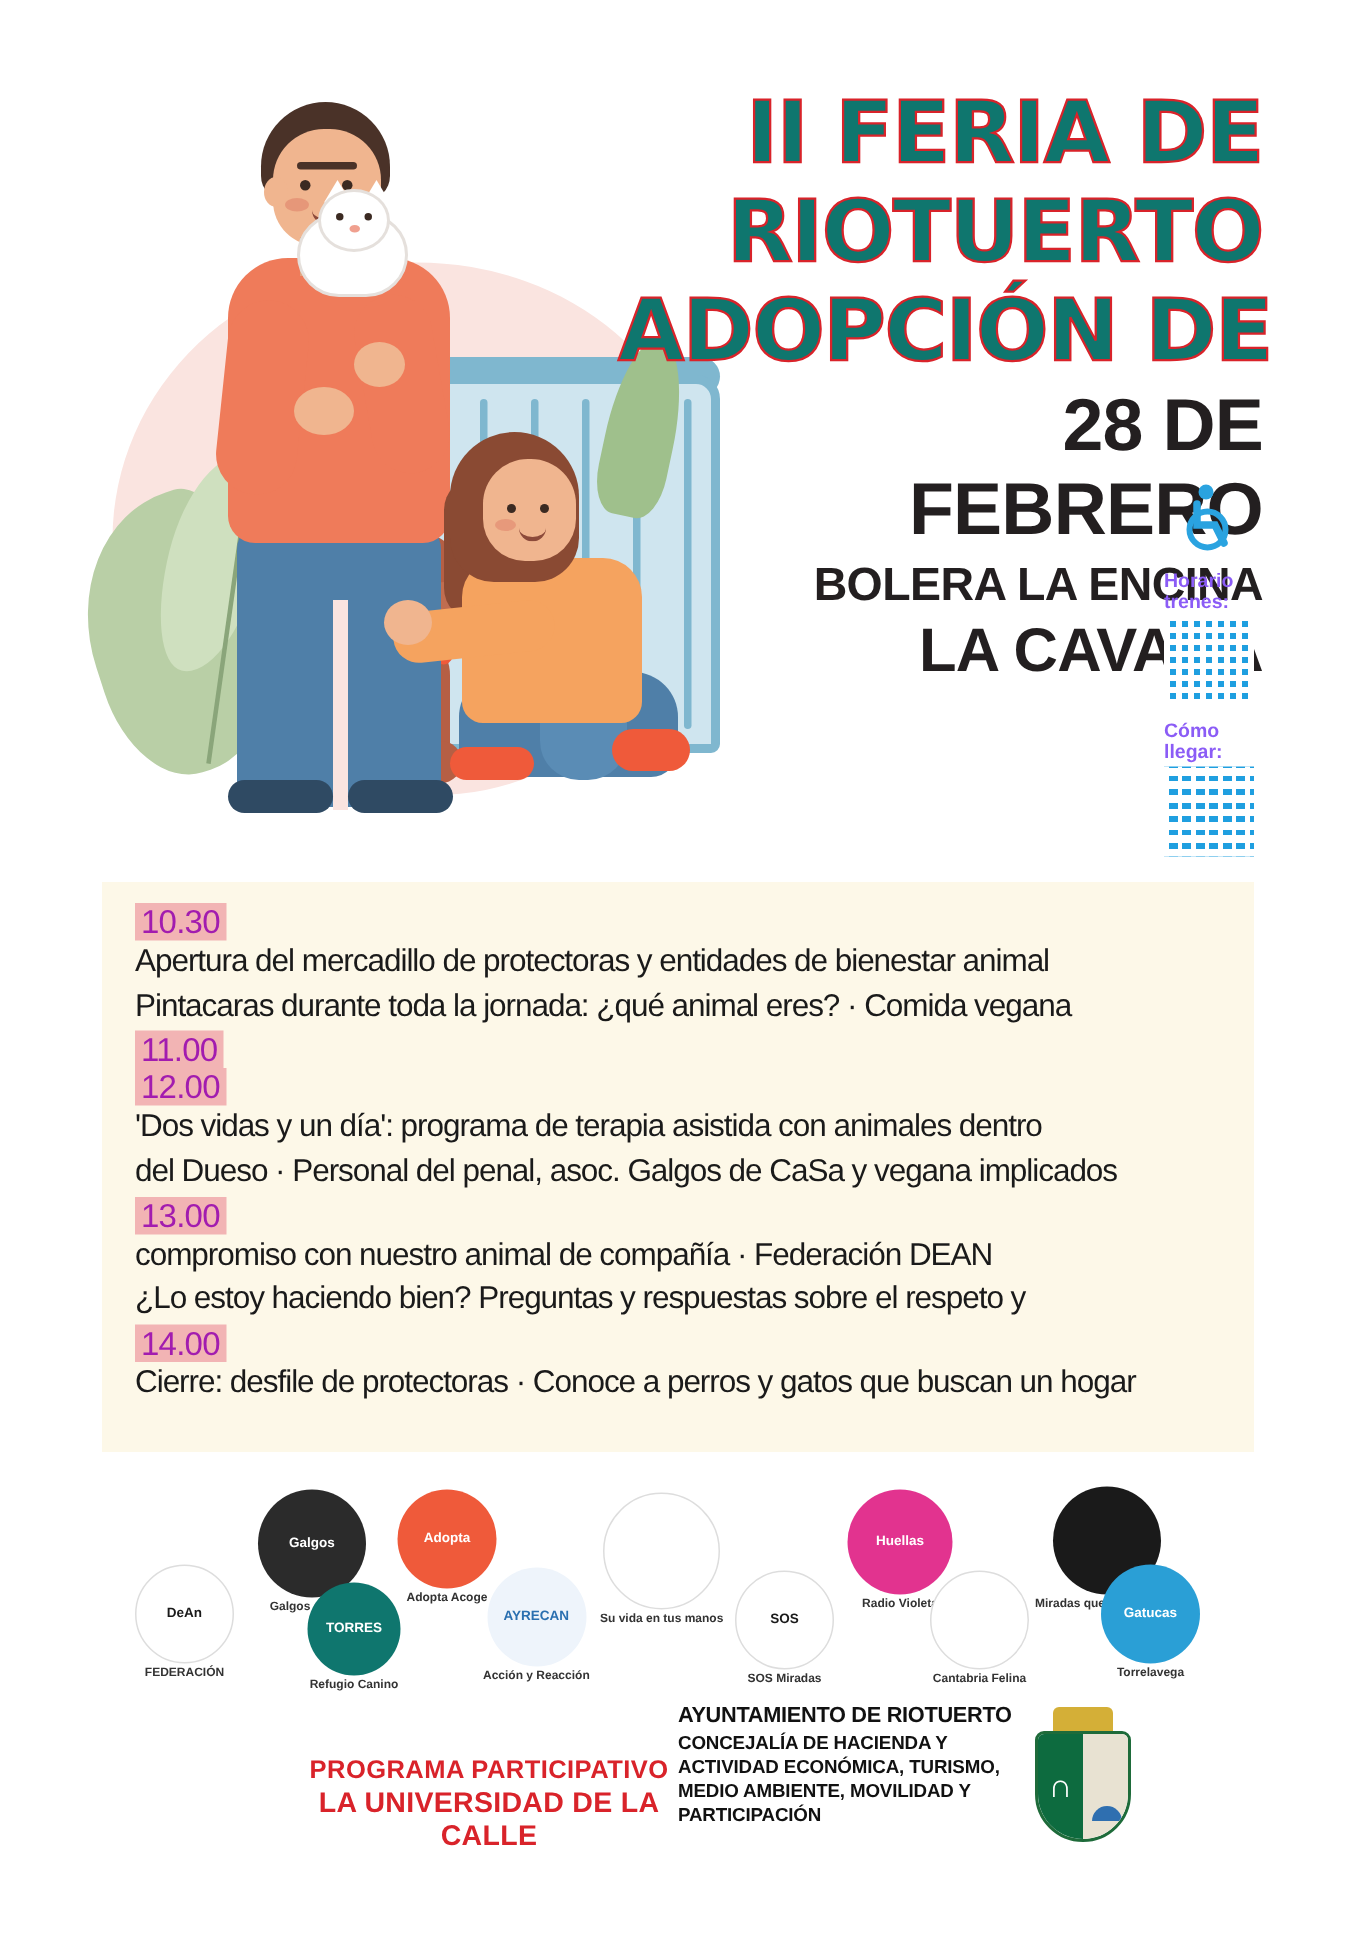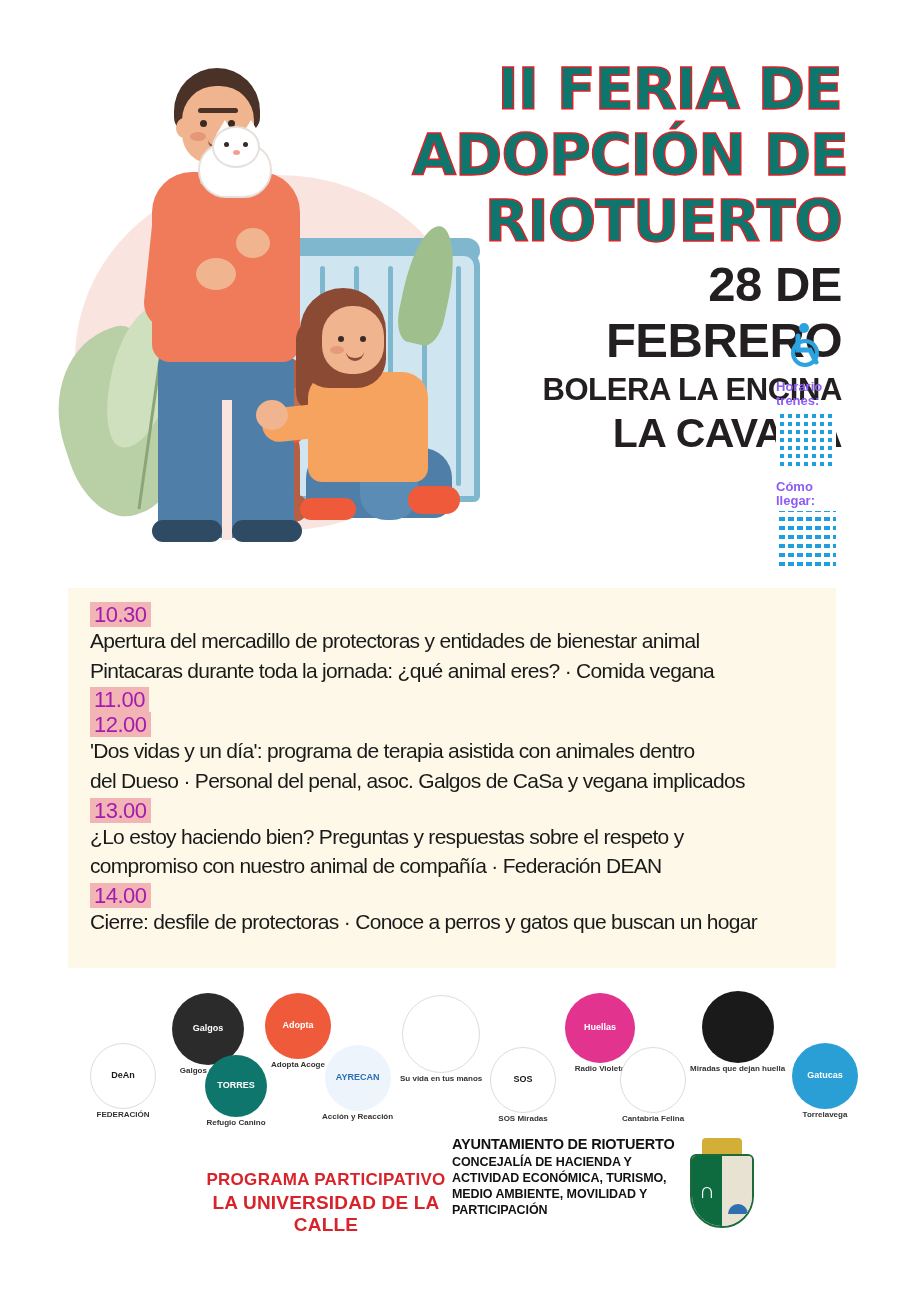--- a/index.html
+++ b/index.html
@@ -326,22 +326,22 @@
     <div class="w-eye"></div>
     <div class="w-eye2"></div>
     <div class="w-cheek"></div>
     <div class="w-mouth"></div>
     <div class="w-arm"></div>
     <div class="w-hand"></div>
   </div>
 
   <div class="title-wrap">
     <div class="title-line">II FERIA DE</div>
+    <div class="title-line">RIOTUERTO</div>
     <div class="title-line">ADOPCIÓN DE</div>
-    <div class="title-line">RIOTUERTO</div>
     <div class="date-line">28 DE</div>
     <div class="date-line">FEBRERO</div>
     <div class="venue-line">BOLERA LA ENCINA</div>
     <div class="venue-line2">LA CAVADA</div>
   </div>
 
   <div class="qr-col">
     <div class="access-icon">
       <svg viewBox="0 0 44 46" width="44" height="46" aria-hidden="true">
         <circle cx="20" cy="6" r="5" fill="#2aa3e0"></circle>
@@ -369,22 +369,22 @@
   </div>
 
   <div>
     <div class="time">12.00</div>
     <div class="evt">'Dos vidas y un día': programa de terapia asistida con animales dentro</div>
     <div class="evt">del Dueso · Personal del penal, asoc. Galgos de CaSa y vegana implicados</div>
   </div>
 
   <div>
     <div class="time">13.00</div>
+    <div class="evt">compromiso con nuestro animal de compañía · Federación DEAN</div>
     <div class="evt">¿Lo estoy haciendo bien? Preguntas y respuestas sobre el respeto y</div>
-    <div class="evt">compromiso con nuestro animal de compañía · Federación DEAN</div>
   </div>
 
   <div>
     <div class="time">14.00</div>
     <div class="evt">Cierre: desfile de protectoras · Conoce a perros y gatos que buscan un hogar</div>
   </div>
 
 </div>
 
 <div class="logos" id="logos">
@@ -421,21 +421,21 @@
       <div class="logo-cap" style="max-width: 96px;">Radio Violeta</div>
     </div>
     <div class="logo" style="left: 560px; top: 62px;">
       <div class="logo-circle" style="width: 66px; height: 66px; background: rgb(255, 255, 255); color: rgb(26, 26, 26); border: 1px solid rgb(221, 221, 221);"></div>
       <div class="logo-cap" style="max-width: 92px;">Cantabria Felina</div>
     </div>
     <div class="logo" style="left: 630px; top: 6px;">
       <div class="logo-circle" style="width: 72px; height: 72px; background: rgb(26, 26, 26); color: rgb(255, 255, 255); border: none;"></div>
       <div class="logo-cap" style="max-width: 98px;">Miradas que dejan huella</div>
     </div>
-    <div class="logo" style="left: 732px; top: 58px;">
+    <div class="logo" style="left: 674px; top: 58px;">
       <div class="logo-circle" style="width: 66px; height: 66px; background: rgb(42, 159, 214); color: rgb(255, 255, 255); border: none;">Gatucas</div>
       <div class="logo-cap" style="max-width: 92px;">Torrelavega</div>
     </div>
   </div>
 
 <div class="footer">
   <div class="prog">
     <div class="l1">PROGRAMA PARTICIPATIVO</div>
     <div class="l2">LA UNIVERSIDAD DE LA CALLE</div>
   </div>

